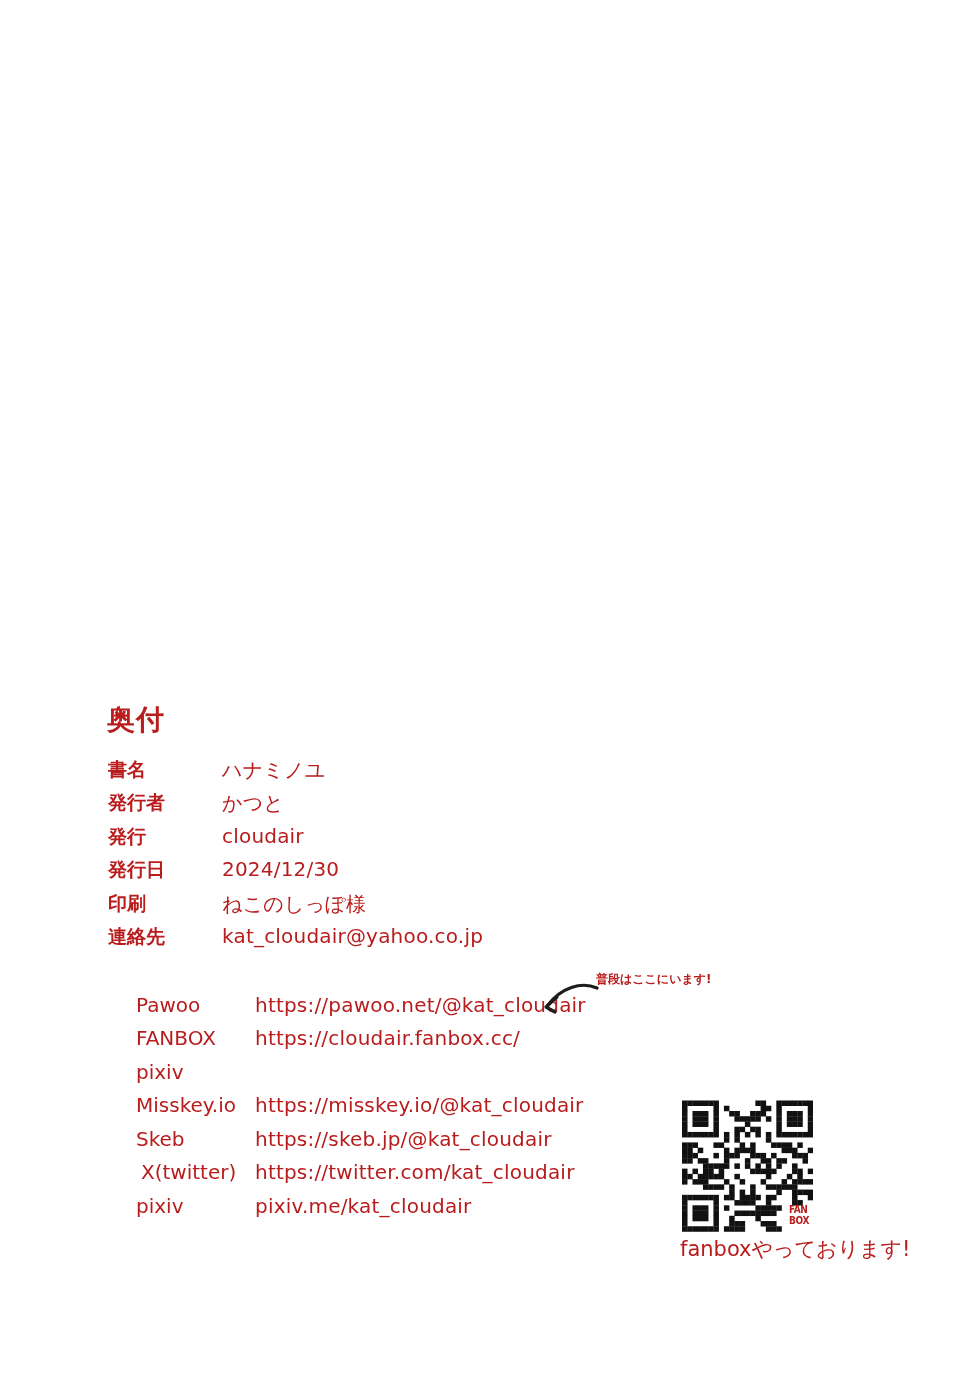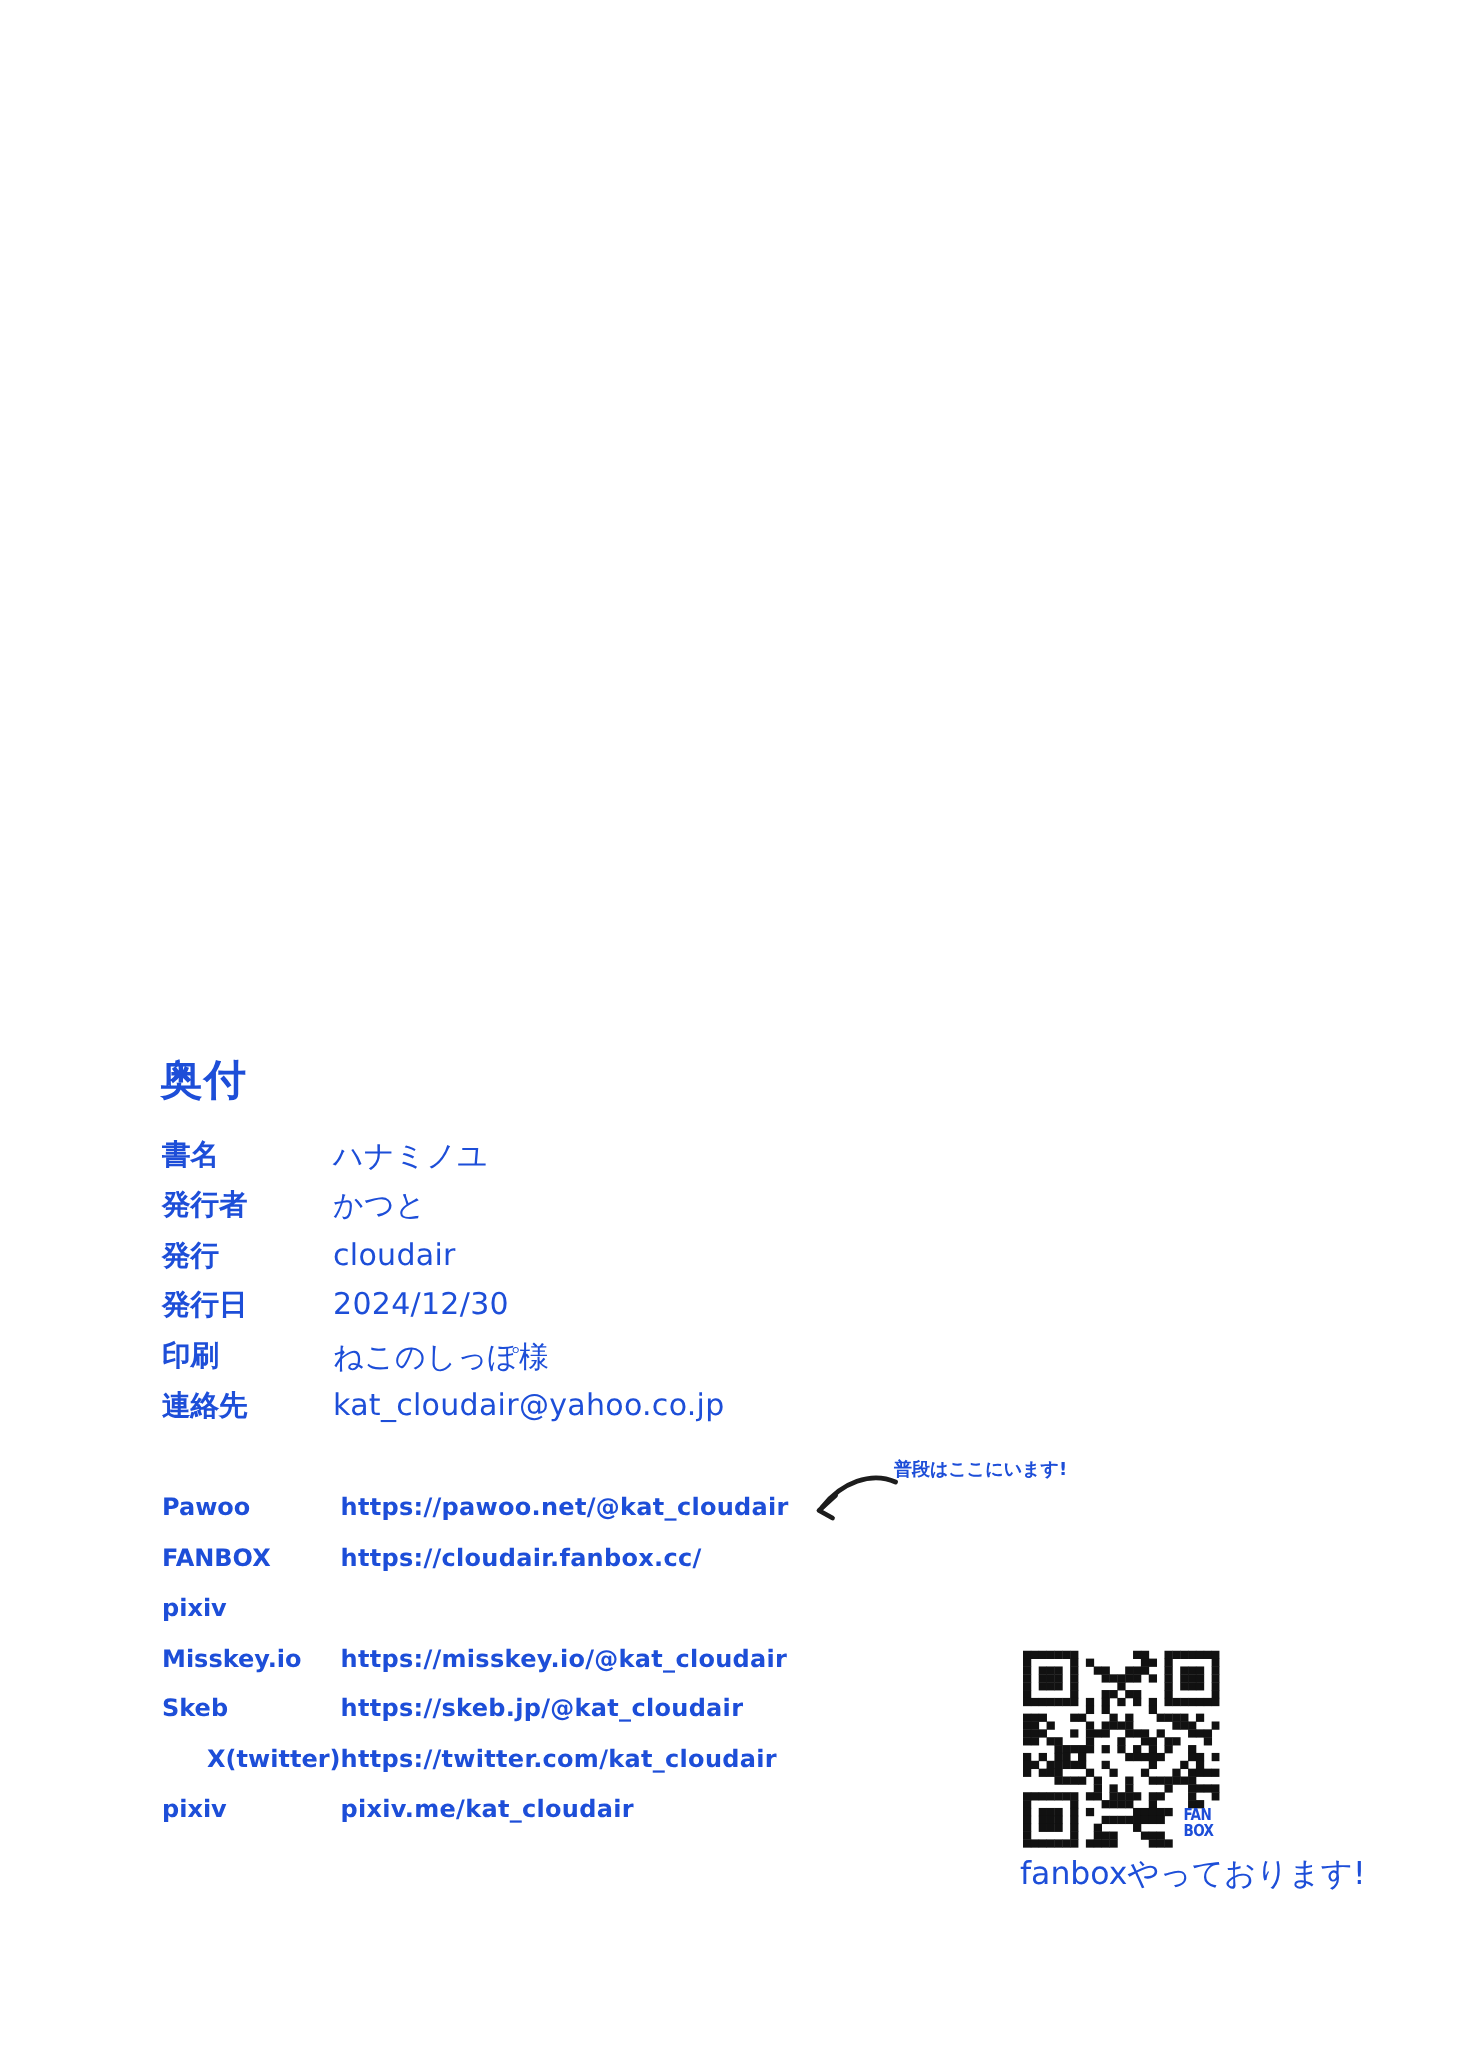--- a/index.html
+++ b/index.html
@@ -4,21 +4,21 @@
 <style>
   html, body { margin: 0; padding: 0; background: #e8e8e8; }
   .page {
     position: relative;
     width: 980px;
     height: 1378px;
     margin: 0 auto;
     background: #ffffff;
     overflow: hidden;
     font-family: "DejaVu Sans", "Liberation Sans", sans-serif;
-    color: #1d4ed8;
+    color: #b91c1c;
   }
   .heading {
     position: absolute;
     left: 107px;
     top: 701px;
     font-size: 28px;
     font-weight: 700;
     letter-spacing: 1px;
   }
   .colophon {
@@ -44,29 +44,30 @@
   }
   .links {
     position: absolute;
     left: 108px;
     top: 988px;
   }
   .link-row {
     display: flex;
     align-items: center;
     height: 33.5px;
-    font-size: 16px;
-    font-weight: 700;
+    font-size: 20px;
+    font-weight: 400;
     white-space: nowrap;
+    margin-left: 28px;
   }
   .link-label {
     width: 119px;
     flex: 0 0 119px;
   }
-  .link-row.indent .link-label { padding-left: 5px; box-sizing: border-box; text-align: right; }
+  .link-row.indent .link-label { padding-left: 5px; box-sizing: border-box; }
   .link-url { letter-spacing: 0.2px; }
   .annotation {
     position: absolute;
     left: 596px;
     top: 971px;
     font-size: 12px;
     font-weight: 700;
     white-space: nowrap;
   }
   .arrow-wrap {

